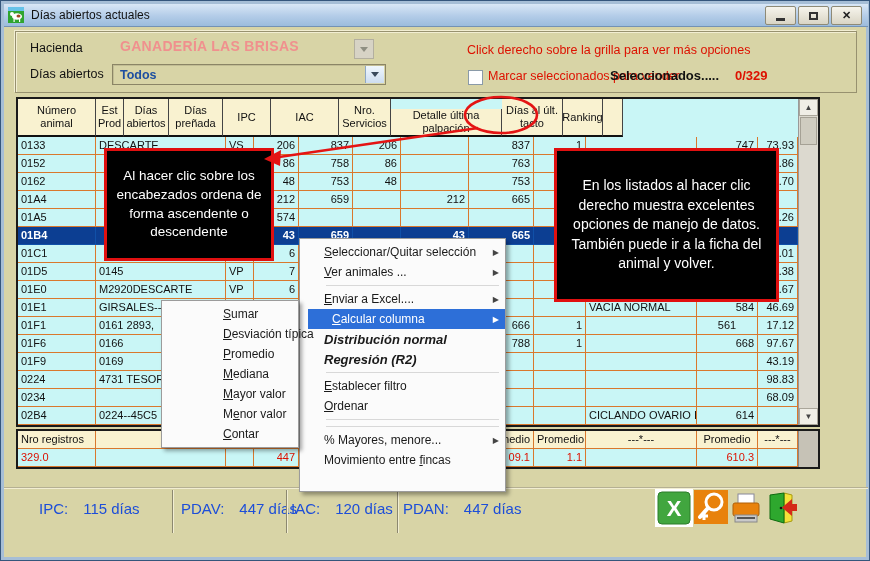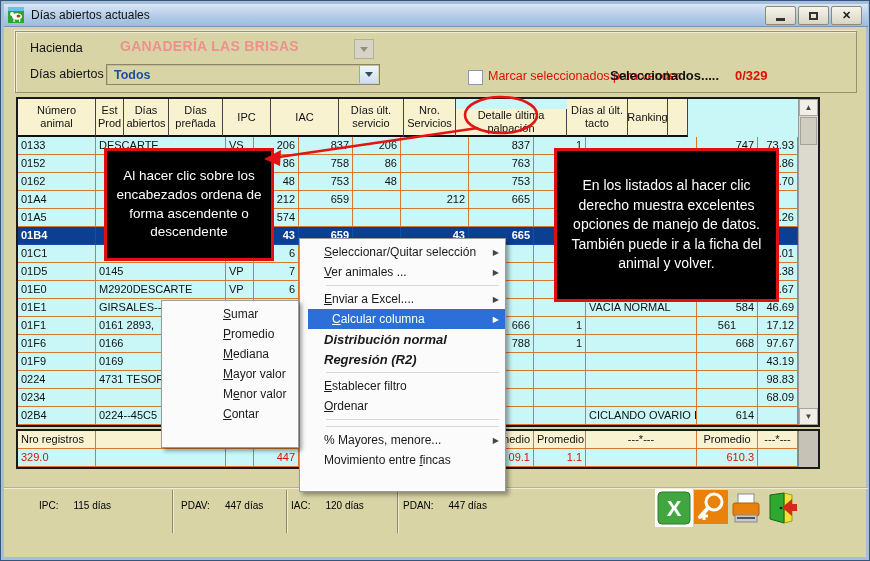--- a/index.html
+++ b/index.html
@@ -18,21 +18,21 @@
   .g-max{width:9px;height:8px;border:2px solid #333;box-sizing:border-box;}
   .g-close{font-size:11px;font-weight:bold;color:#222;line-height:1;}
   
   .fpanel{position:absolute;left:14px;top:30px;width:842px;height:62px;
           border:1px solid #97916f;box-shadow:1px 1px 0 #f2eed2 inset, -1px -1px 0 #f2eed2;box-sizing:border-box;}
   .flabel{position:absolute;font-size:12.5px;color:#111;}
   .hac-val{position:absolute;left:104px;top:6px;font-size:14px;font-weight:bold;color:#f0908e;letter-spacing:.3px;}
   .combo-arrow-dis{position:absolute;left:338px;top:7px;width:18px;height:18px;background:#d7d3c5;
           border:1px solid #b3af9f;display:flex;align-items:center;justify-content:center;}
   .chev{width:0;height:0;border-left:4px solid transparent;border-right:4px solid transparent;border-top:5px solid #8f8f82;}
-  .combo{position:absolute;left:90px;top:32px;width:274px;height:21px;background:#d8d4a6;
+  .combo{position:absolute;left:96px;top:32px;width:274px;height:21px;background:#d8d4a6;
          border:1px solid #8b8566;box-shadow:1px 1px 0 #c2bd94 inset;box-sizing:border-box;}
   .combo-val{position:absolute;left:7px;top:3px;font-size:12.5px;font-weight:bold;color:#1d4fa0;}
   .combo-btn{position:absolute;right:1px;top:1px;width:18px;height:17px;
          background:linear-gradient(#f0f7fd,#cdddf0);border-left:1px solid #8fa8c4;
          display:flex;align-items:center;justify-content:center;}
   .combo-btn .chev{border-top-color:#3a4a5c;}
   .hint-red{position:absolute;left:451px;top:11px;font-size:12.5px;color:#dd1100;}
   .cbox{position:absolute;left:452px;top:38px;width:13px;height:13px;background:#fff;border:1px solid #8a9aa8;}
   .cb-label{position:absolute;left:472px;top:37px;font-size:12.5px;color:#dd1100;}
   .sel-label{position:absolute;left:594px;top:36px;font-size:13px;font-weight:bold;color:#111;}
@@ -73,21 +73,21 @@
   .mitem{height:20px;flex:none;display:flex;align-items:center;padding:0 6px 0 24px;}
   .sub .mitem{padding-left:17px;}
   .mlab{flex:1;white-space:nowrap;}
   .marr{font-size:8px;color:#444;margin-left:4px;}
   .mhl{background:#2d6fd8;color:#fff;margin-left:8px;} .mhl .marr{color:#fff;}
   .mdis{color:#9f9f9f;}
   .mbold{font-weight:bold;font-style:italic;font-size:13px;}
   .msep{height:0;border-top:1px solid #d8d8d8;margin:3px 6px 3px 26px;}
   
   .status-line{position:absolute;left:3px;top:486px;width:864px;height:0;border-top:1px solid #b5b093;border-bottom:1px solid #f2eed2;}
-  .stat-item{position:absolute;top:499px;font-size:10px;color:#000000;display:flex;gap:15px;white-space:nowrap;}
+  .stat-item{position:absolute;top:499px;font-size:15px;color:#1d4ed8;display:flex;gap:15px;white-space:nowrap;}
   .stat-sep{position:absolute;top:489px;width:1px;height:43px;background:#8c8870;box-shadow:1px 0 0 #f2eed2;}
   .tool{position:absolute;}
 </style>
 </head>
 <body>
 
 <div class="window">
 
   <div class="titlebar">
     <svg class="appicon" viewBox="0 0 16 16">
@@ -119,40 +119,39 @@
     <div class="combo-arrow-dis">
         <span class="chev"></span>
       </div>
     <span class="flabel" style="left:14px;top:35px;">Días abiertos</span>
     <div class="combo">
       <span class="combo-val">Todos</span>
       <div class="combo-btn">
           <span class="chev"></span>
         </div>
     </div>
+    <span class="hint-red">Click derecho sobre la grilla para ver más opciones</span>
     <div class="cbox"></div>
     <span class="cb-label">Marcar seleccionados para vender</span>
     <span class="sel-label">Seleccionados.....</span>
     <span class="sel-count">0/329</span>
   </div>
 
   <div class="grid-wrap">
     <div class="ghead" id="grid-head">
         <div class="hcell" style="width: 78px;">Número
 animal</div>
         <div class="hcell" style="width: 28px;">Est
 Prod</div>
         <div class="hcell" style="width: 45px;">Días
 abiertos</div>
         <div class="hcell" style="width: 54px;">Días
 preñada</div>
         <div class="hcell" style="width: 48px;">IPC</div>
         <div class="hcell" style="width: 68px;">IAC</div>
-        <div class="hcell" style="width: 65px;">Días últ.
-servicio</div>
         <div class="hcell" style="width: 52px;">Nro.
 Servicios</div>
         <div class="hcell" style="width: 111px; margin-top: 10px;">Detalle última
 palpación</div>
         <div class="hcell" style="width: 61px;">Días al últ.
 tacto</div>
         <div class="hcell" style="width: 40px;">Ranking</div>
         <div class="hcell" style="width: 20px;"></div>
       </div>
     <div id="grid-body">
@@ -468,20 +467,23 @@
       </div>
       <div class="mitem">
         <span class="mlab">Movimiento entre <u>f</u>incas</span>
       </div>
     </div>
   <div class="menu sub" id="sub-menu">
       <div class="mitem">
         <span class="mlab"><u>S</u>umar</span>
       </div>
       <div class="mitem">
+        <span class="mlab"><u>D</u>esviación típica</span>
+      </div>
+      <div class="mitem">
         <span class="mlab"><u>P</u>romedio</span>
       </div>
       <div class="mitem">
         <span class="mlab"><u>M</u>ediana</span>
       </div>
       <div class="mitem">
         <span class="mlab"><u>M</u>ayor valor</span>
       </div>
       <div class="mitem">
         <span class="mlab">M<u>e</u>nor valor</span>

